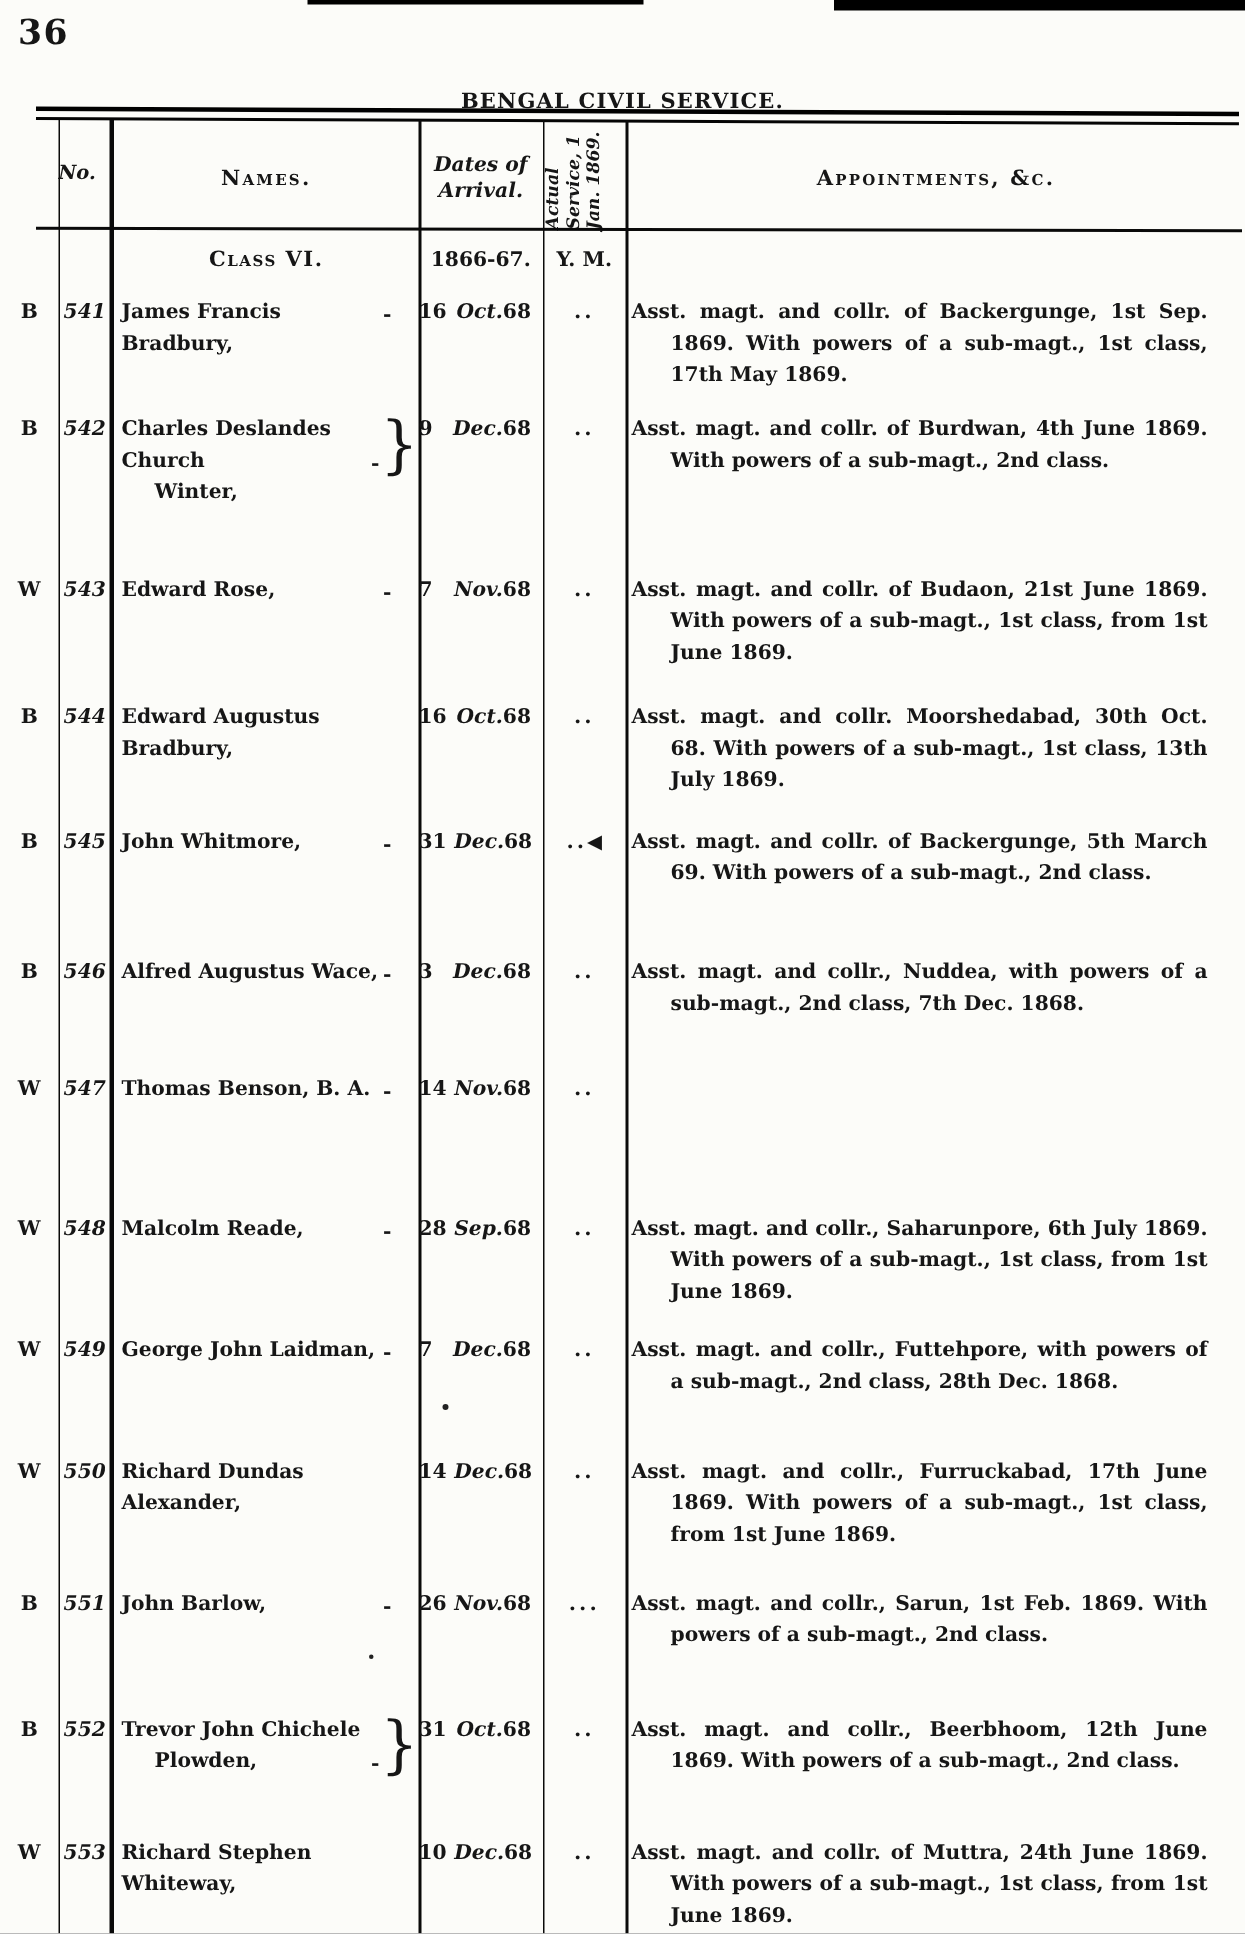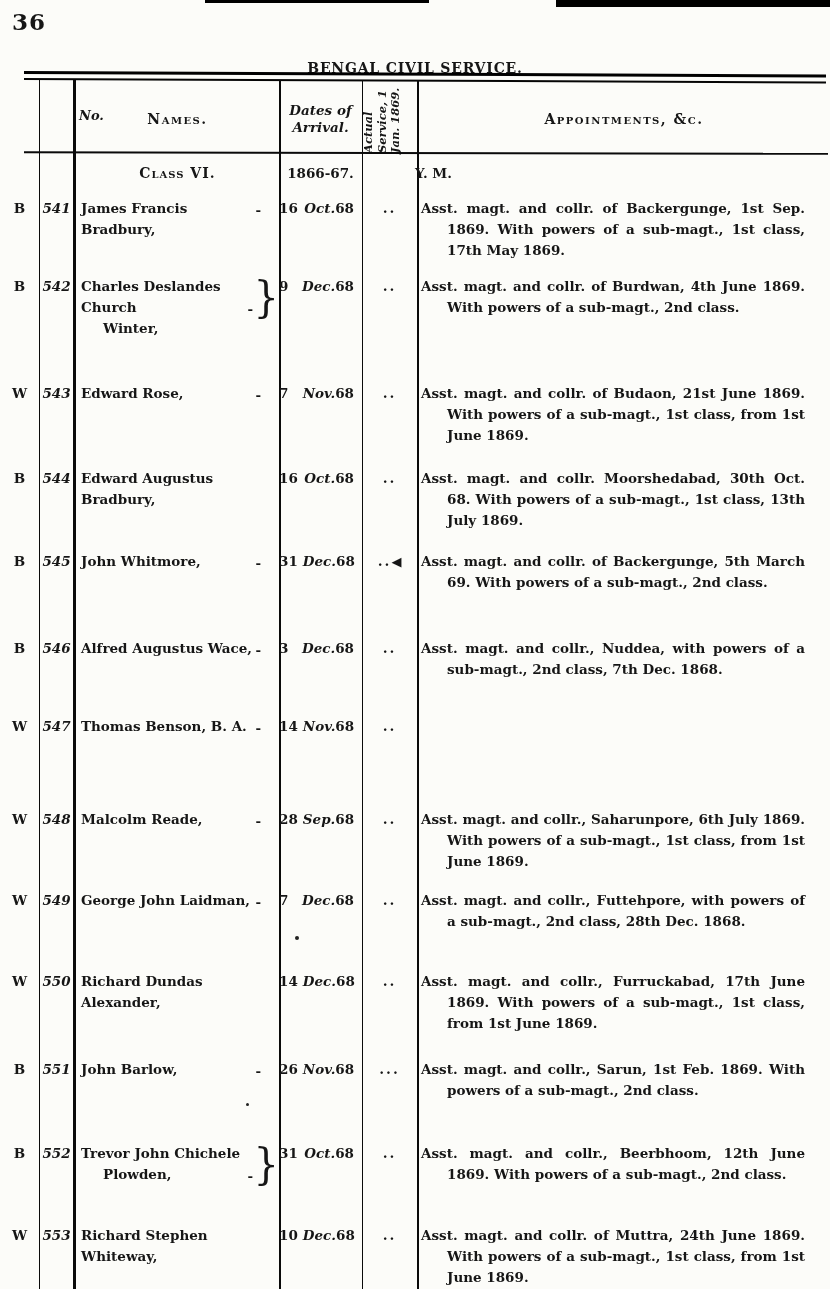--- a/index.html
+++ b/index.html
@@ -15,31 +15,31 @@
     border-top:3px solid #000; border-bottom:2px solid #050505; transform:rotate(0.25deg); transform-origin:left center; }
   .table { position:absolute; left:0; top:80px; width:830px; height:1209px; }
   .vline { position:absolute; top:0; bottom:0; background:#0a0a0a; }
   .vl1 { left:39px; width:1px; }
   .vl2 { left:73px; width:3px; }
   .vl3 { left:279px; width:2px; }
   .vl4 { left:362px; width:1px; }
   .vl5 { left:417px; width:2px; }
   .header-underline { position:absolute; left:24px; top:72px; width:804px; height:2px; background:#0a0a0a; transform:rotate(0.12deg); }
   .col-head { position:absolute; font-weight:bold; }
-  .head-no { left:39px; width:20px; top:28px; text-align:center; font-style:italic; font-size:13px;padding-left:40px; }
+  .head-no { left:39px; width:20px; top:28px; text-align:center; font-style:italic; font-size:13px; }
   .head-names { left:76px; width:203px; top:31px; text-align:center; font-variant:small-caps; letter-spacing:1.5px; font-size:14px; }
   .head-dates { left:279px; width:83px; top:22px; text-align:center; font-style:italic; font-size:13.5px; line-height:17px; }
   .head-svc { left:362px; width:55px; top:4px; height:68px; }
   .head-svc .rot { position:absolute; left:-7px; top:7px; width:69px; height:55px; transform:rotate(-90deg);
     font-style:italic; font-size:11.5px; line-height:13.5px; font-weight:bold; text-align:left; white-space:nowrap; }
   .head-appt { left:418px; right:0; top:31px; text-align:center; font-variant:small-caps; letter-spacing:1.5px; font-size:14px; }
   .class-row { position:absolute; left:0; right:12px; top:85px; height:31px; font-weight:bold; }
   .class-label { position:absolute; left:76px; width:203px; text-align:center; font-variant:small-caps; letter-spacing:1px; font-size:14px; }
   .class-dates { position:absolute; left:279px; width:83px; text-align:center; font-size:13.5px; }
-  .class-svc { position:absolute; left:362px; width:55px; text-align:center; font-size:13.5px;margin-left:44px; }
+  .class-svc { position:absolute; left:362px; width:55px; text-align:center; font-size:13.5px; }
   .rows { position:absolute; left:0; right:0; top:116px; }
   .row { position:relative; display:grid; grid-template-columns:39px 35px 205px 83px 55px 1fr; align-items:start; padding-top:2px; box-sizing:border-box; }
   .rows .row:nth-child(1){height:78px} .rows .row:nth-child(2){height:107px}
   .rows .row:nth-child(3){height:85px} .rows .row:nth-child(4){height:83px}
   .rows .row:nth-child(5){height:87px} .rows .row:nth-child(6){height:78px}
   .rows .row:nth-child(7){height:93px} .rows .row:nth-child(8){height:81px}
   .rows .row:nth-child(9){height:81px} .rows .row:nth-child(10){height:88px}
   .rows .row:nth-child(11){height:84px} .rows .row:nth-child(12){height:82px}
   .rows .row:nth-child(13){height:66px; overflow:hidden;}
   .cell { font-size:13.5px; line-height:21px; font-weight:bold; }

